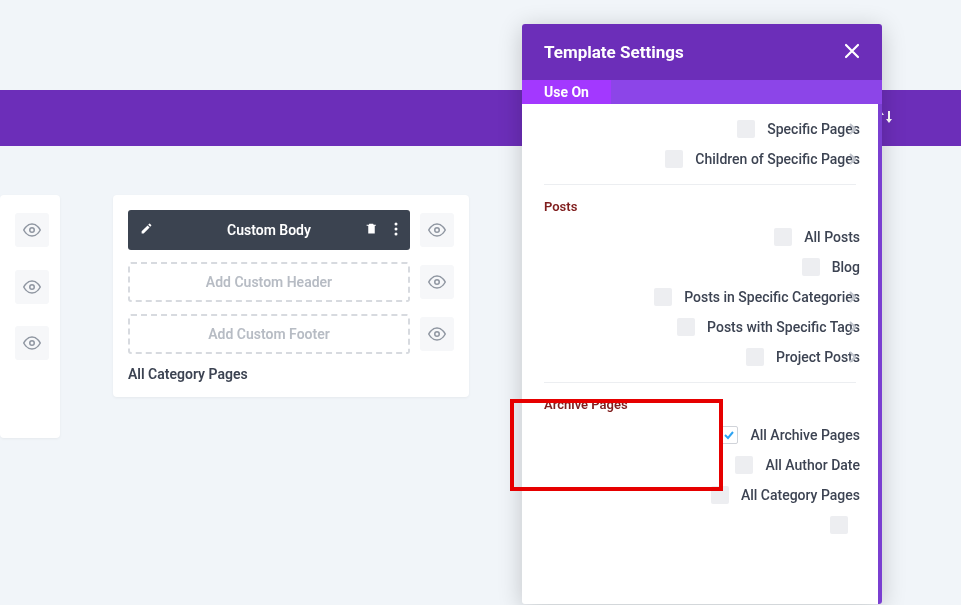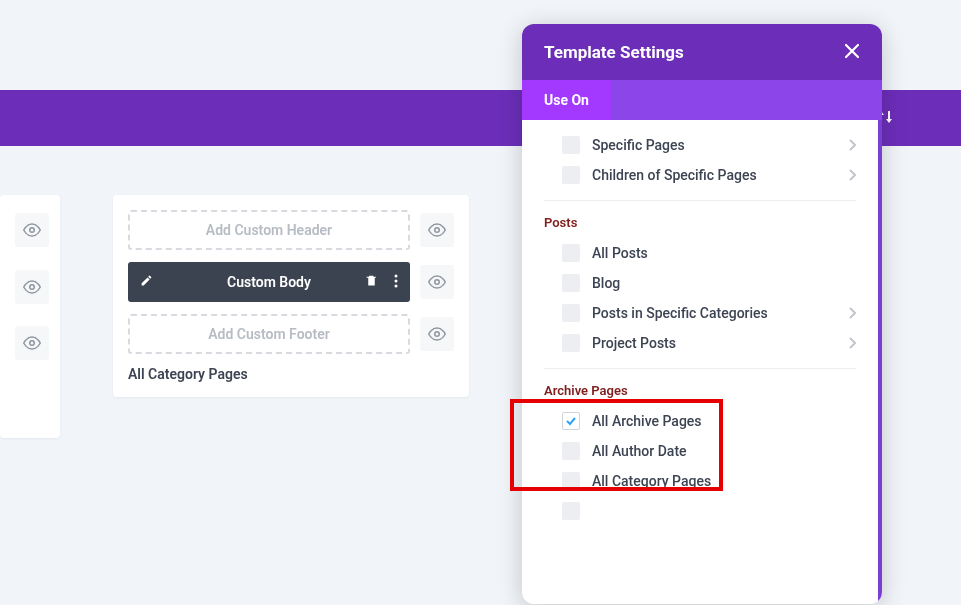--- a/index.html
+++ b/index.html
@@ -124,21 +124,21 @@
       margin-top: 4px;
     }
     
     .settings-panel {
       position: absolute;
       left: 522px;
       top: 24px;
       width: 360px;
       height: 580px;
       background: #fff;
-      border-radius: 12px;
+      border-radius: 3px;
       box-shadow: 0 4px 24px rgba(0,0,0,0.2);
       overflow: hidden;
       display: flex;
       flex-direction: column;
     }
     .settings-header {
       background: #6c2eb9;
       color: #fff;
       height: 56px;
       display: flex;
@@ -152,21 +152,21 @@
     }
     .close-btn {
       cursor: pointer;
       font-size: 18px;
     }
     .settings-tabs {
       display: flex;
       background: #8c45e8;
     }
     .tab {
-      padding: 12px 22px;
+      padding: 4px 22px;
       color: #fff;
       font-size: 14px;
       font-weight: 700;
       cursor: pointer;
     }
     .tab.active { background: #a338ff; }
     .settings-body {
       flex: 1;
       overflow-y: auto;
       padding: 10px 0 0 0;
@@ -180,23 +180,24 @@
       padding: 14px 6px 8px 22px;
     }
     .panel-divider {
       border: none;
       border-top: 1px solid #eceef1;
       margin: 10px 22px 0 22px;
     }
     .panel-item {
       display: flex;
       align-items: center;
-      padding: 6px 40px;
+      padding: 6px 18px;
       position: relative;
       cursor: pointer;
+      justify-content: flex-end;
     }
     .panel-item .chk {
       width: 18px;
       height: 18px;
       background: #edeef1;
       border-radius: 2px;
       margin-right: 12px;
       display: flex;
       align-items: center;
       justify-content: center;
@@ -248,31 +249,20 @@
     </svg>
 </div>
 <div class="frag-eye" style="left:15px;top:326px;">
   <svg width="18" height="18" viewBox="0 0 24 24" fill="none" stroke="currentColor" stroke-width="2">
       <path d="M1 12s4-8 11-8 11 8 11 8-4 8-11 8S1 12 1 12z"></path>
       <circle cx="12" cy="12" r="3"></circle>
     </svg>
 </div>
 
 <div class="template-card">
-  <div class="template-row">
-    <div class="dashed-btn">
-      <span>Add Custom Header</span>
-    </div>
-    <div class="eye-box">
-      <svg width="18" height="18" viewBox="0 0 24 24" fill="none" stroke="currentColor" stroke-width="2">
-          <path d="M1 12s4-8 11-8 11 8 11 8-4 8-11 8S1 12 1 12z"></path>
-          <circle cx="12" cy="12" r="3"></circle>
-        </svg>
-    </div>
-  </div>
   <div class="template-row">
     <div class="solid-btn">
       <span class="pencil">
         <svg width="13" height="13" viewBox="0 0 24 24" fill="currentColor">
             <path d="M3 17.25V21h3.75l11-11-3.75-3.75-11 11zM20.7 7.04a1 1 0 000-1.41l-2.34-2.34a1 1 0 00-1.41 0l-1.83 1.83 3.75 3.75 1.83-1.83z"></path>
           </svg>
       </span>
       <span class="label">Custom Body</span>
       <span class="trash">
         <svg width="13" height="13" viewBox="0 0 24 24" fill="currentColor">
@@ -289,20 +279,31 @@
     </div>
     <div class="eye-box">
       <svg width="18" height="18" viewBox="0 0 24 24" fill="none" stroke="currentColor" stroke-width="2">
           <path d="M1 12s4-8 11-8 11 8 11 8-4 8-11 8S1 12 1 12z"></path>
           <circle cx="12" cy="12" r="3"></circle>
         </svg>
     </div>
   </div>
   <div class="template-row">
     <div class="dashed-btn">
+      <span>Add Custom Header</span>
+    </div>
+    <div class="eye-box">
+      <svg width="18" height="18" viewBox="0 0 24 24" fill="none" stroke="currentColor" stroke-width="2">
+          <path d="M1 12s4-8 11-8 11 8 11 8-4 8-11 8S1 12 1 12z"></path>
+          <circle cx="12" cy="12" r="3"></circle>
+        </svg>
+    </div>
+  </div>
+  <div class="template-row">
+    <div class="dashed-btn">
       <span>Add Custom Footer</span>
     </div>
     <div class="eye-box">
       <svg width="18" height="18" viewBox="0 0 24 24" fill="none" stroke="currentColor" stroke-width="2">
           <path d="M1 12s4-8 11-8 11 8 11 8-4 8-11 8S1 12 1 12z"></path>
           <circle cx="12" cy="12" r="3"></circle>
         </svg>
     </div>
   </div>
   <div class="template-footer-label">All Category Pages</div>
@@ -352,20 +353,27 @@
     </div>
     <div class="panel-item">
       <div class="chk"></div>
       <span class="item-label">Posts in Specific Categories</span>
       <span class="chevron"><svg width="8" height="12" viewBox="0 0 8 12" fill="currentColor">
             <path d="M2 1l5 5-5 5" stroke="currentColor" stroke-width="2" fill="none"></path>
           </svg></span>
     </div>
     <div class="panel-item">
       <div class="chk"></div>
+      <span class="item-label">Posts with Specific Tags</span>
+      <span class="chevron"><svg width="8" height="12" viewBox="0 0 8 12" fill="currentColor">
+            <path d="M2 1l5 5-5 5" stroke="currentColor" stroke-width="2" fill="none"></path>
+          </svg></span>
+    </div>
+    <div class="panel-item">
+      <div class="chk"></div>
       <span class="item-label">Project Posts</span>
       <span class="chevron"><svg width="8" height="12" viewBox="0 0 8 12" fill="currentColor">
             <path d="M2 1l5 5-5 5" stroke="currentColor" stroke-width="2" fill="none"></path>
           </svg></span>
     </div>
 
     <hr class="panel-divider">
     <div class="panel-section-label">Archive Pages</div>
 
     <div class="panel-item">

